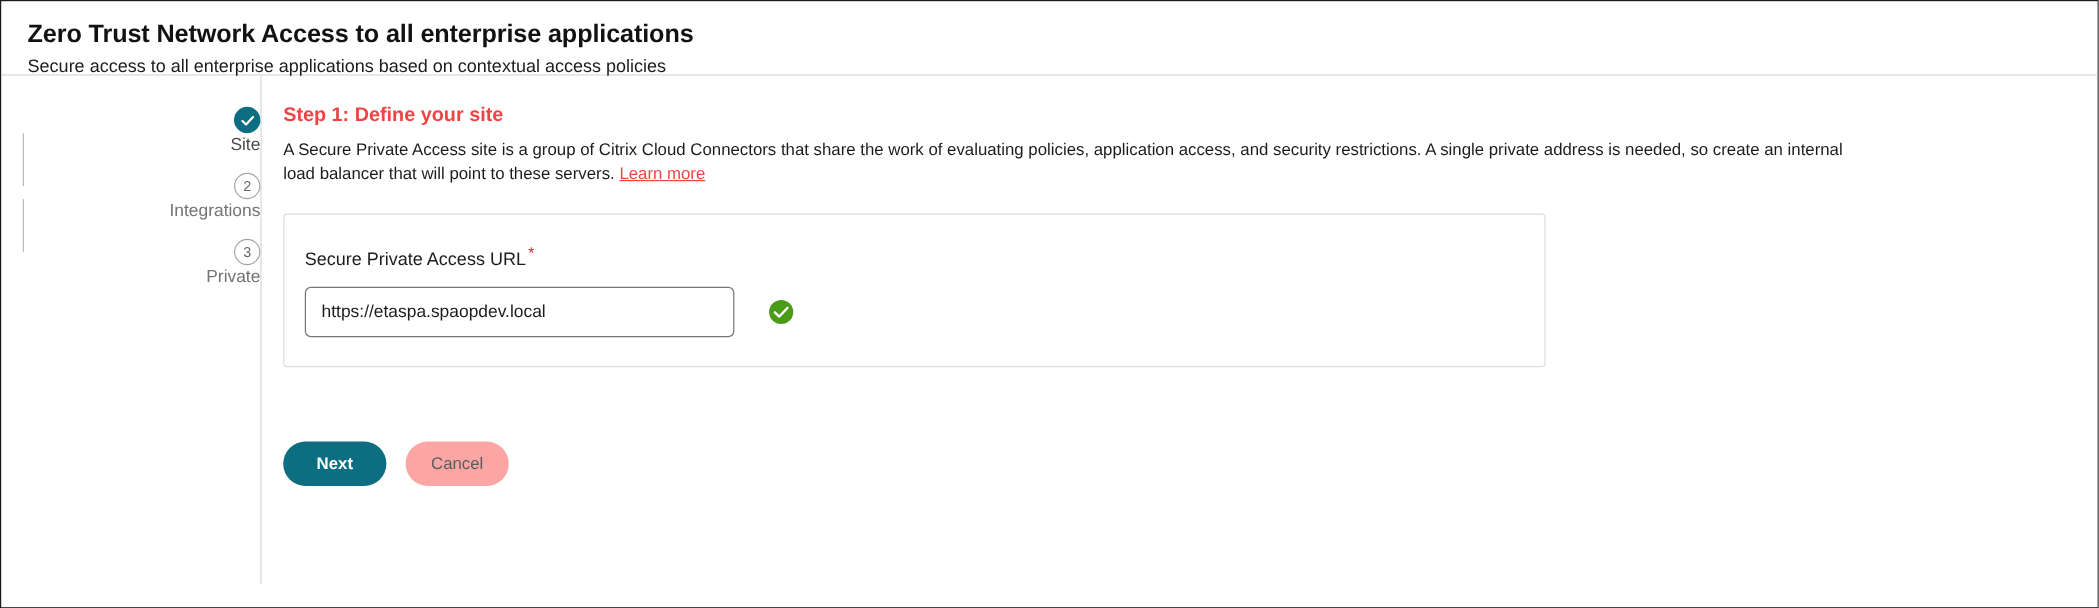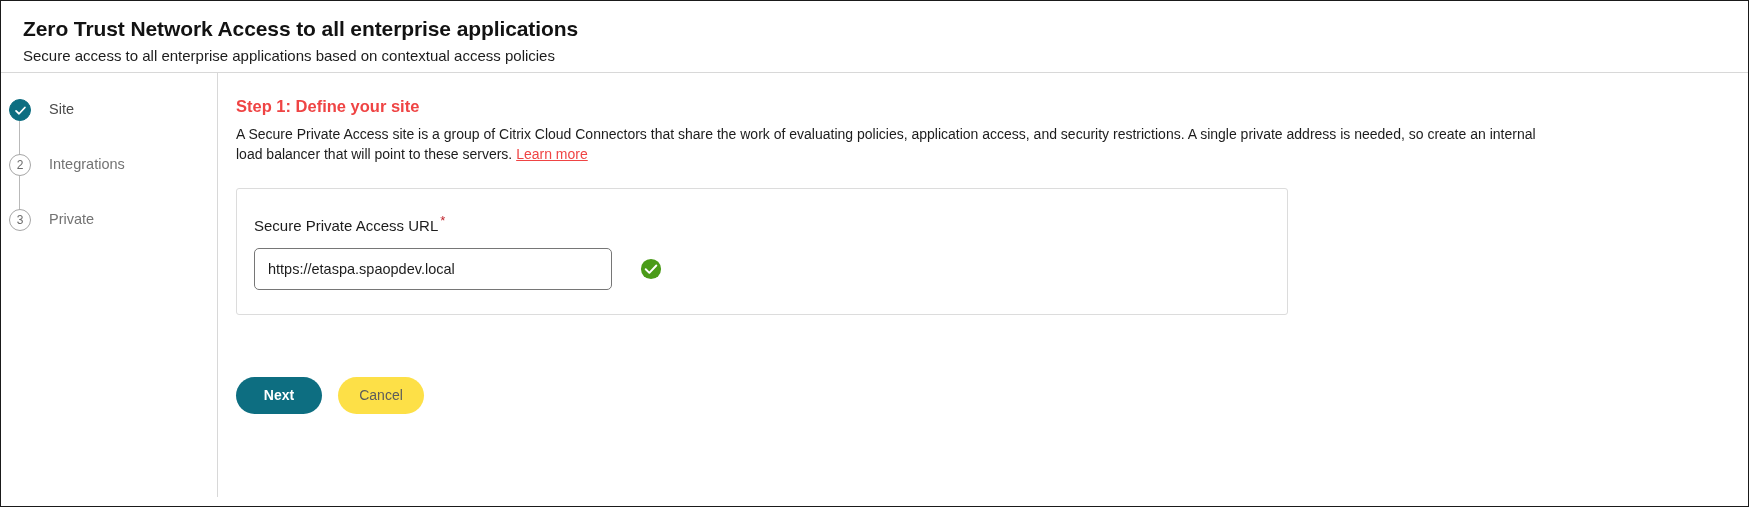--- a/index.html
+++ b/index.html
@@ -18,21 +18,21 @@
     box-sizing: border-box;
     background: #ffffff;
     border: 1px solid #1a1a1a;
     overflow: hidden;
   }
 
   
   .page-header {
     box-sizing: border-box;
     padding: 14px 0 14px 22px;
-    height: 72px;
+    height: 62px;
     border-bottom: 1px solid #d8d8d8;
   }
   .page-title {
     font-size: 21px;
     font-weight: bold;
     color: #121212;
     letter-spacing: -0.1px;
     line-height: 28px;
     margin: 0;
   }
@@ -54,23 +54,24 @@
     position: relative;
     width: 217px;
     flex: 0 0 217px;
     box-sizing: border-box;
     border-right: 1px solid #d8d8d8;
     padding-top: 26px;
   }
   .step-row {
     position: relative;
     display: flex;
-    align-items: flex-start;
+    align-items: flex-end;
     height: 55px;
     padding-left: 8px;
+    flex-direction: column;
   }
   .step-marker {
     position: relative;
     z-index: 2;
     width: 22px;
     height: 22px;
     flex: 0 0 22px;
     border-radius: 50%;
     box-sizing: border-box;
     display: flex;
@@ -202,21 +203,21 @@
     padding: 0 18px;
     line-height: 37px;
   }
   .btn-primary {
     background: #0d6e81;
     color: #ffffff;
     font-weight: bold;
     min-width: 86px;
   }
   .btn-secondary {
-    background: #fde047;
+    background: #fca5a5;
     color: #5c5c5c;
     min-width: 86px;
     margin-left: 16px;
   }
 </style>
 </head>
 <body>
 
 <div id="app">
 

